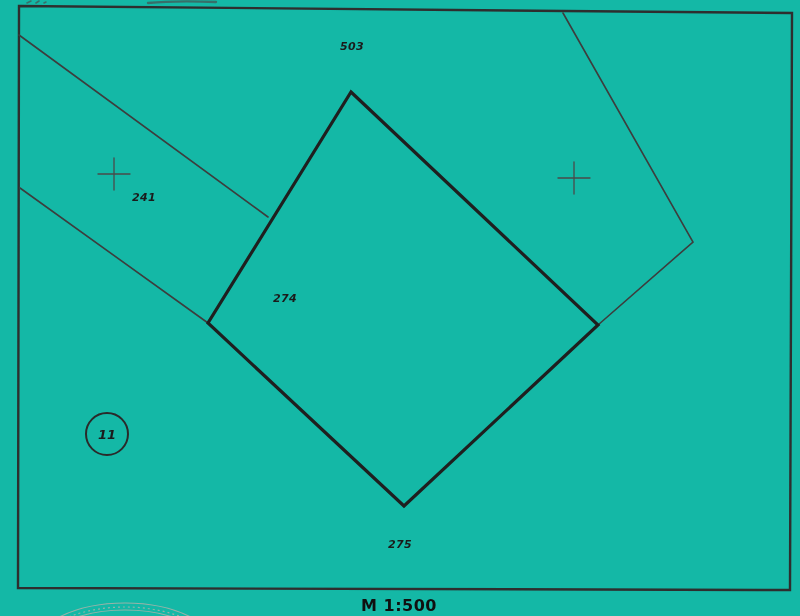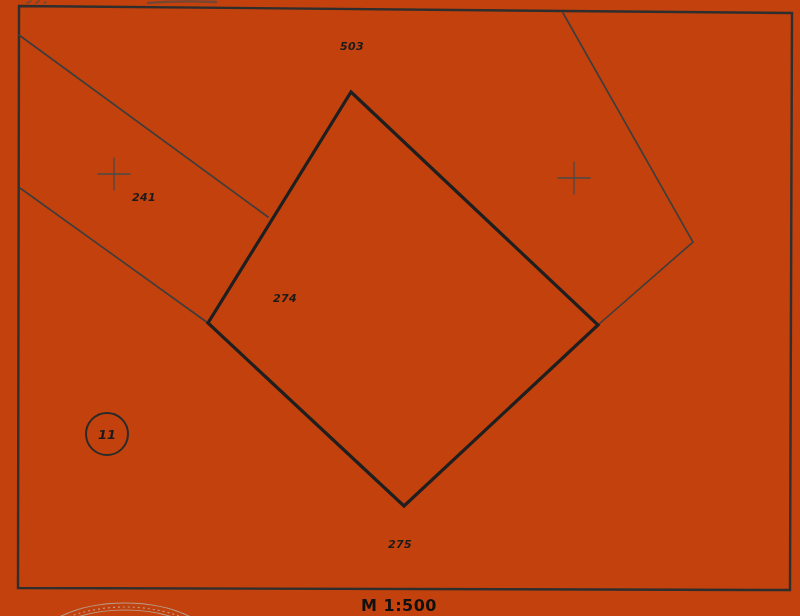--- a/index.html
+++ b/index.html
@@ -3,21 +3,21 @@
 <meta charset="utf-8">
 <style>
   html, body { margin:0; padding:0; }
   body {
     width:800px; height:616px; overflow:hidden;
     background:#ffffff;
     font-family:"DejaVu Sans", sans-serif;
   }
   .page {
     position:relative; width:800px; height:616px;
-    background:#c2410c;
+    background:#14b8a6;
   }
   svg { display:block; }
   .parcel-label {
     font-family:"DejaVu Sans", sans-serif;
     font-style:italic; font-weight:700; font-size:11px;
     fill:#1b1b1b; letter-spacing:0.4px;
   }
   .point-number {
     font-family:"DejaVu Sans", sans-serif;
     font-style:italic; font-weight:700; font-size:13px;

